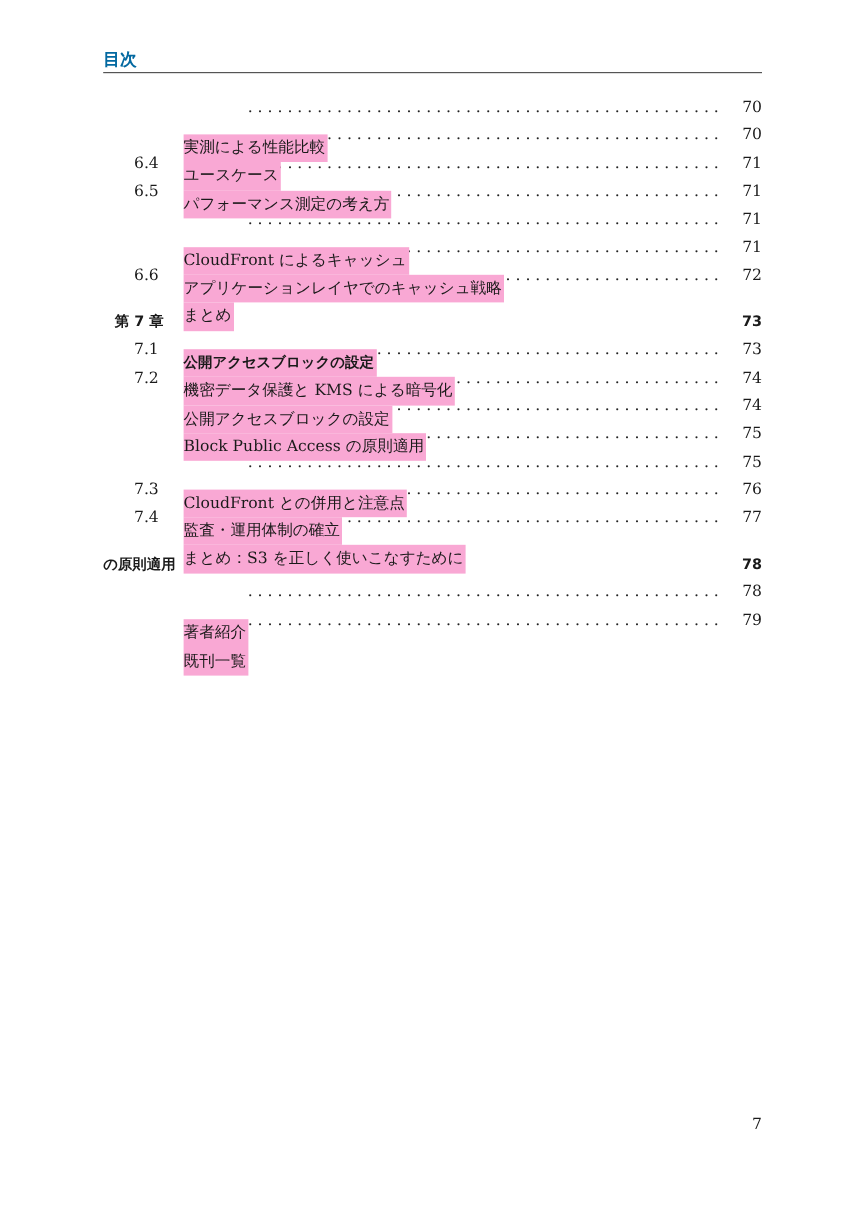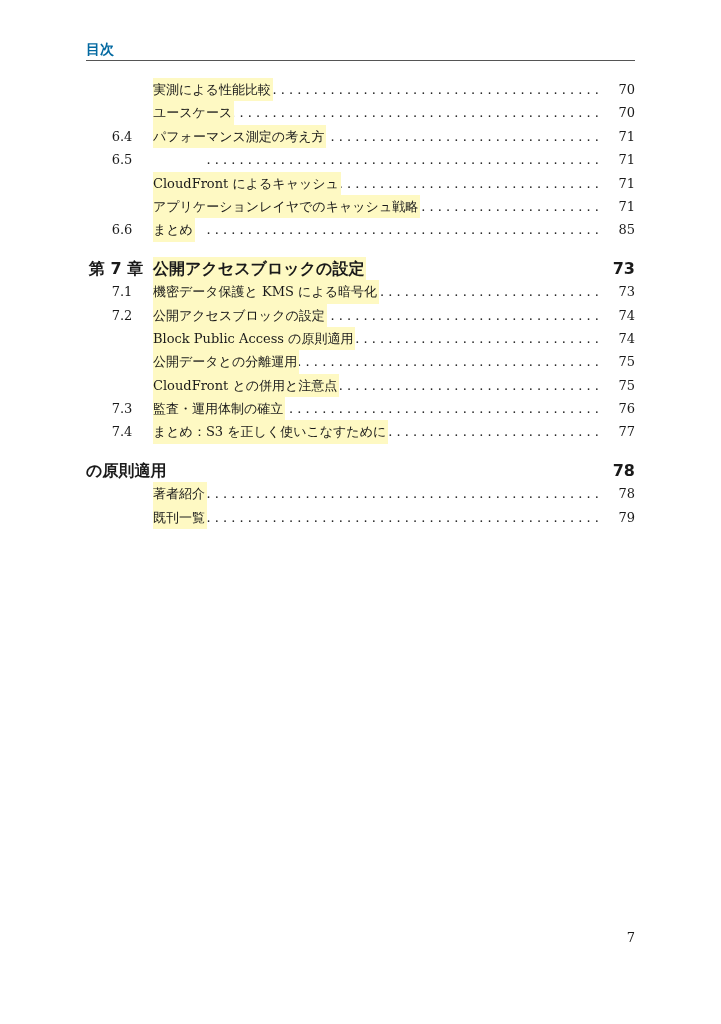--- a/index.html
+++ b/index.html
@@ -5,25 +5,25 @@
   html, body { margin: 0; padding: 0; background: #ffffff; }
   body { width: 721px; height: 1024px; position: relative; overflow: hidden;
          font-family: "DejaVu Serif", "Liberation Serif", serif; color: #1a1a1a; }
   .header { position: absolute; left: 86px; top: 40px; width: 549px; height: 20px;
             border-bottom: 1px solid #555; }
   .header-title { position: absolute; left: 0; bottom: 1px; font-family: "DejaVu Sans", sans-serif;
                   font-weight: bold; font-size: 14px; color: #0369a1; }
   .toc { position: absolute; left: 86px; top: 78px; width: 549px; }
   .row { position: relative; height: 23.4px; line-height: 23.4px; font-size: 13px; white-space: nowrap; }
   .row .num { position: absolute; left: 16px; width: 40px; text-align: center; }
-  .row .title { position: absolute; left: 67px; background: #fef9c3; padding-right: 2px; z-index: 1; }
+  .row .title { position: absolute; left: 67px; background: #f9a8d4; padding-right: 2px; z-index: 1; margin-top: 34px; }
   .row .dots { position: absolute; left: 67px; right: 36px; overflow: hidden; color: #222;
                letter-spacing: 0; text-align: right; direction: rtl; }
   .row .page { position: absolute; right: 0; text-align: left; }
-  .row.chapter { font-family: "DejaVu Sans", sans-serif; font-weight: bold; font-size: 16px; }
+  .row.chapter { font-family: "DejaVu Sans", sans-serif; font-weight: bold; font-size: 12px; }
   .row.chapter .num { left: 0; width: 60px; }
   .gap { height: 15px; }
   .folio { position: absolute; left: 600px; top: 930px; width: 35px; text-align: right; font-size: 13px; }
 </style>
 </head>
 <body>
 
 <div class="header">
   <span class="header-title">目次</span>
 </div>
@@ -62,21 +62,21 @@
   <div class="row">
       <span class="num"></span>
       <span class="dots">. . . . . . . . . . . . . . . . . . . . . . . . . . . . . . . . . . . . . . . . . . . . . . . .</span>
       <span class="title">アプリケーションレイヤでのキャッシュ戦略</span>
       <span class="page">71</span>
     </div>
   <div class="row">
       <span class="num">6.6</span>
       <span class="dots">. . . . . . . . . . . . . . . . . . . . . . . . . . . . . . . . . . . . . . . . . . . . . . . .</span>
       <span class="title">まとめ</span>
-      <span class="page">85</span>
+      <span class="page">72</span>
     </div>
 
   <div class="gap"></div>
 
   <div class="row chapter">
       <span class="num">第 7 章</span>
       <span class="title">公開アクセスブロックの設定</span>
       <span class="page">73</span>
     </div>
 
@@ -94,21 +94,20 @@
     </div>
   <div class="row">
       <span class="num"></span>
       <span class="dots">. . . . . . . . . . . . . . . . . . . . . . . . . . . . . . . . . . . . . . . . . . . . . . . .</span>
       <span class="title">Block Public Access の原則適用</span>
       <span class="page">74</span>
     </div>
   <div class="row">
       <span class="num"></span>
       <span class="dots">. . . . . . . . . . . . . . . . . . . . . . . . . . . . . . . . . . . . . . . . . . . . . . . .</span>
-      <span class="title">公開データとの分離運用</span>
       <span class="page">75</span>
     </div>
   <div class="row">
       <span class="num"></span>
       <span class="dots">. . . . . . . . . . . . . . . . . . . . . . . . . . . . . . . . . . . . . . . . . . . . . . . .</span>
       <span class="title">CloudFront との併用と注意点</span>
       <span class="page">75</span>
     </div>
   <div class="row">
       <span class="num">7.3</span>

